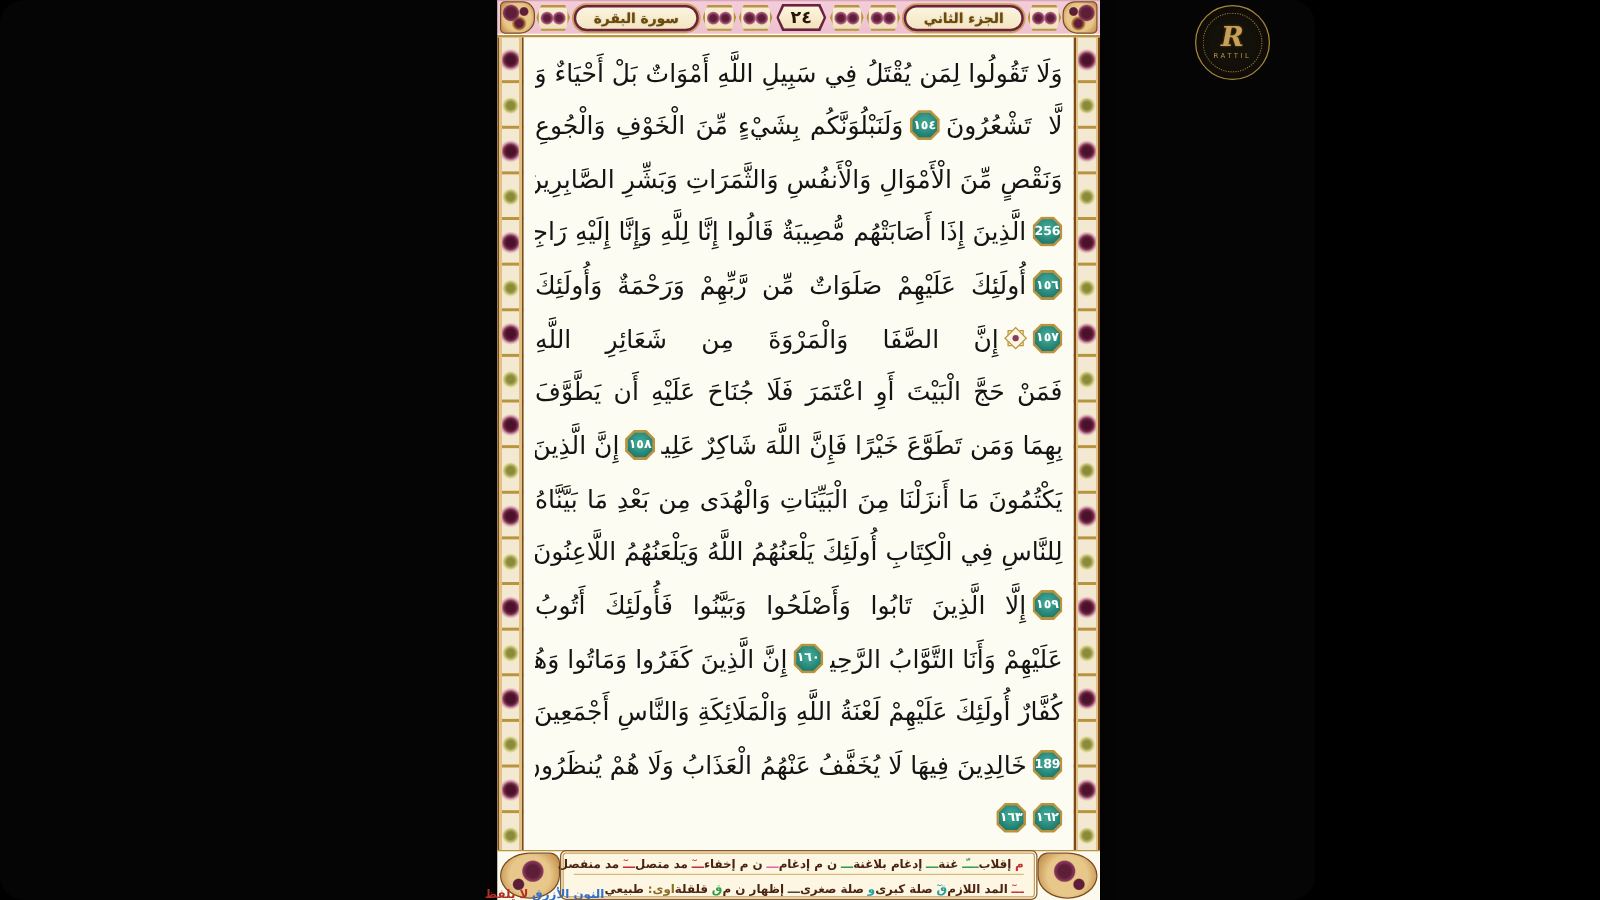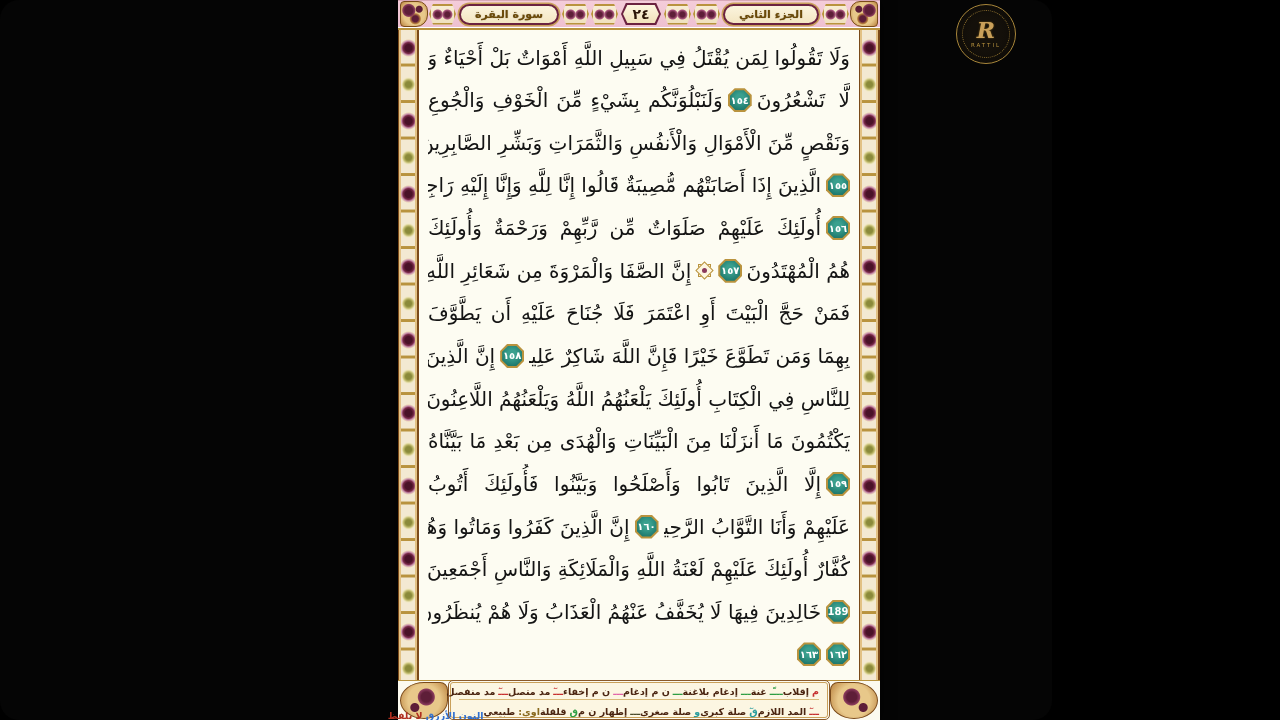--- a/index.html
+++ b/index.html
@@ -136,32 +136,31 @@
             <span class="verse-badge">
               <span class="verse-badge-core">١٥٤</span>
             </span>
             <span class="quran-seg">وَلَنَبْلُوَنَّكُم بِشَيْءٍ مِّنَ الْخَوْفِ وَالْجُوعِ</span>
           </div>
           <div class="mushaf-line">
             <span class="quran-seg solo">وَنَقْصٍ مِّنَ الْأَمْوَالِ وَالْأَنفُسِ وَالثَّمَرَاتِ وَبَشِّرِ الصَّابِرِينَ</span>
           </div>
           <div class="mushaf-line">
             <span class="verse-badge">
-              <span class="verse-badge-core">١٥٥</span>
+              <span class="verse-badge-core">256</span>
             </span>
             <span class="quran-seg">الَّذِينَ إِذَا أَصَابَتْهُم مُّصِيبَةٌ قَالُوا إِنَّا لِلَّهِ وَإِنَّا إِلَيْهِ رَاجِعُونَ</span>
           </div>
           <div class="mushaf-line">
             <span class="verse-badge">
               <span class="verse-badge-core">١٥٦</span>
             </span>
             <span class="quran-seg">أُولَئِكَ عَلَيْهِمْ صَلَوَاتٌ مِّن رَّبِّهِمْ وَرَحْمَةٌ وَأُولَئِكَ</span>
           </div>
           <div class="mushaf-line">
-            <span class="quran-seg">هُمُ الْمُهْتَدُونَ</span>
             <span class="verse-badge">
               <span class="verse-badge-core">١٥٧</span>
             </span>
             <span class="hizb-icon">
               <i></i>
               <i class="r45"></i>
               <b></b>
             </span>
             <span class="quran-seg">إِنَّ الصَّفَا وَالْمَرْوَةَ مِن شَعَائِرِ اللَّهِ</span>
           </div>
@@ -169,24 +168,24 @@
             <span class="quran-seg solo">فَمَنْ حَجَّ الْبَيْتَ أَوِ اعْتَمَرَ فَلَا جُنَاحَ عَلَيْهِ أَن يَطَّوَّفَ</span>
           </div>
           <div class="mushaf-line">
             <span class="quran-seg">بِهِمَا وَمَن تَطَوَّعَ خَيْرًا فَإِنَّ اللَّهَ شَاكِرٌ عَلِيمٌ</span>
             <span class="verse-badge">
               <span class="verse-badge-core">١٥٨</span>
             </span>
             <span class="quran-seg">إِنَّ الَّذِينَ</span>
           </div>
           <div class="mushaf-line">
+            <span class="quran-seg solo">يَكْتُمُونَ مَا أَنزَلْنَا مِنَ الْبَيِّنَاتِ وَالْهُدَى مِن بَعْدِ مَا بَيَّنَّاهُ</span>
+          </div>
+          <div class="mushaf-line">
             <span class="quran-seg solo">لِلنَّاسِ فِي الْكِتَابِ أُولَئِكَ يَلْعَنُهُمُ اللَّهُ وَيَلْعَنُهُمُ اللَّاعِنُونَ</span>
-          </div>
-          <div class="mushaf-line">
-            <span class="quran-seg solo">يَكْتُمُونَ مَا أَنزَلْنَا مِنَ الْبَيِّنَاتِ وَالْهُدَى مِن بَعْدِ مَا بَيَّنَّاهُ</span>
           </div>
           <div class="mushaf-line">
             <span class="verse-badge">
               <span class="verse-badge-core">١٥٩</span>
             </span>
             <span class="quran-seg">إِلَّا الَّذِينَ تَابُوا وَأَصْلَحُوا وَبَيَّنُوا فَأُولَئِكَ أَتُوبُ</span>
           </div>
           <div class="mushaf-line">
             <span class="quran-seg">عَلَيْهِمْ وَأَنَا التَّوَّابُ الرَّحِيمُ</span>
             <span class="verse-badge">

